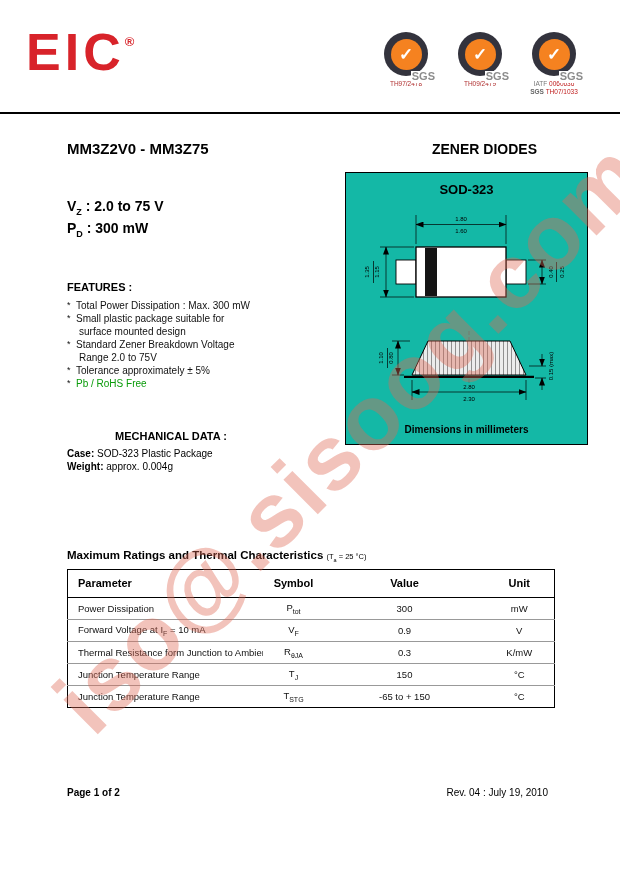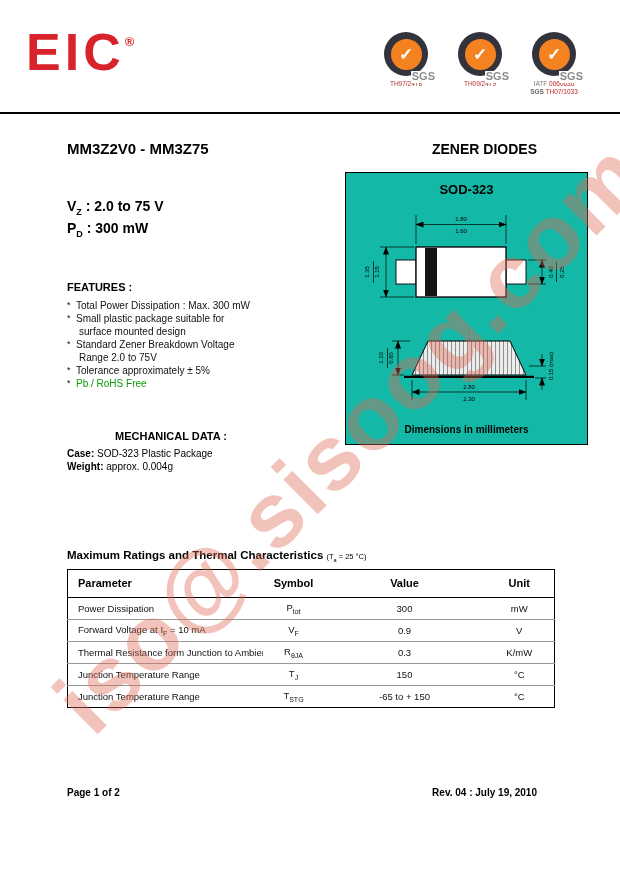--- a/index.html
+++ b/index.html
@@ -66,21 +66,21 @@
   .ratings-heading .cond sub { font-size:5.5px; }
   table { width:487px; border-collapse:collapse; border:1.5px solid #000; table-layout:fixed; }
   thead th { font-size:11px; height:28px; border-bottom:1px solid #000; text-align:center; font-weight:bold; }
   thead th.param-col { text-align:left; padding-left:10px; }
   tbody td { font-size:9.5px; height:22px; text-align:center; border-top:1px solid #999; color:#111; }
   tbody td.param { text-align:left; padding-left:10px; white-space:nowrap; overflow:hidden; }
   td sub, th sub { font-size:7px; }
 
   
   .footer-left  { position:absolute; left:67px;  top:787px; font-size:10px; font-weight:bold; }
-  .footer-right { position:absolute; right:83px; top:787px; font-size:10px; font-weight:bold; }
+  .footer-right { position:absolute; right:72px; top:787px; font-size:10px; font-weight:normal; }
 
   
   .watermark {
     position:absolute; left:-150px; top:385px; width:1000px; text-align:center;
     font-size:92px; font-weight:bold; letter-spacing:2px;
     color:rgba(222,106,86,0.40); transform:rotate(-45deg);
     pointer-events:none; z-index:10; white-space:nowrap;
   }
 </style>
 </head>

